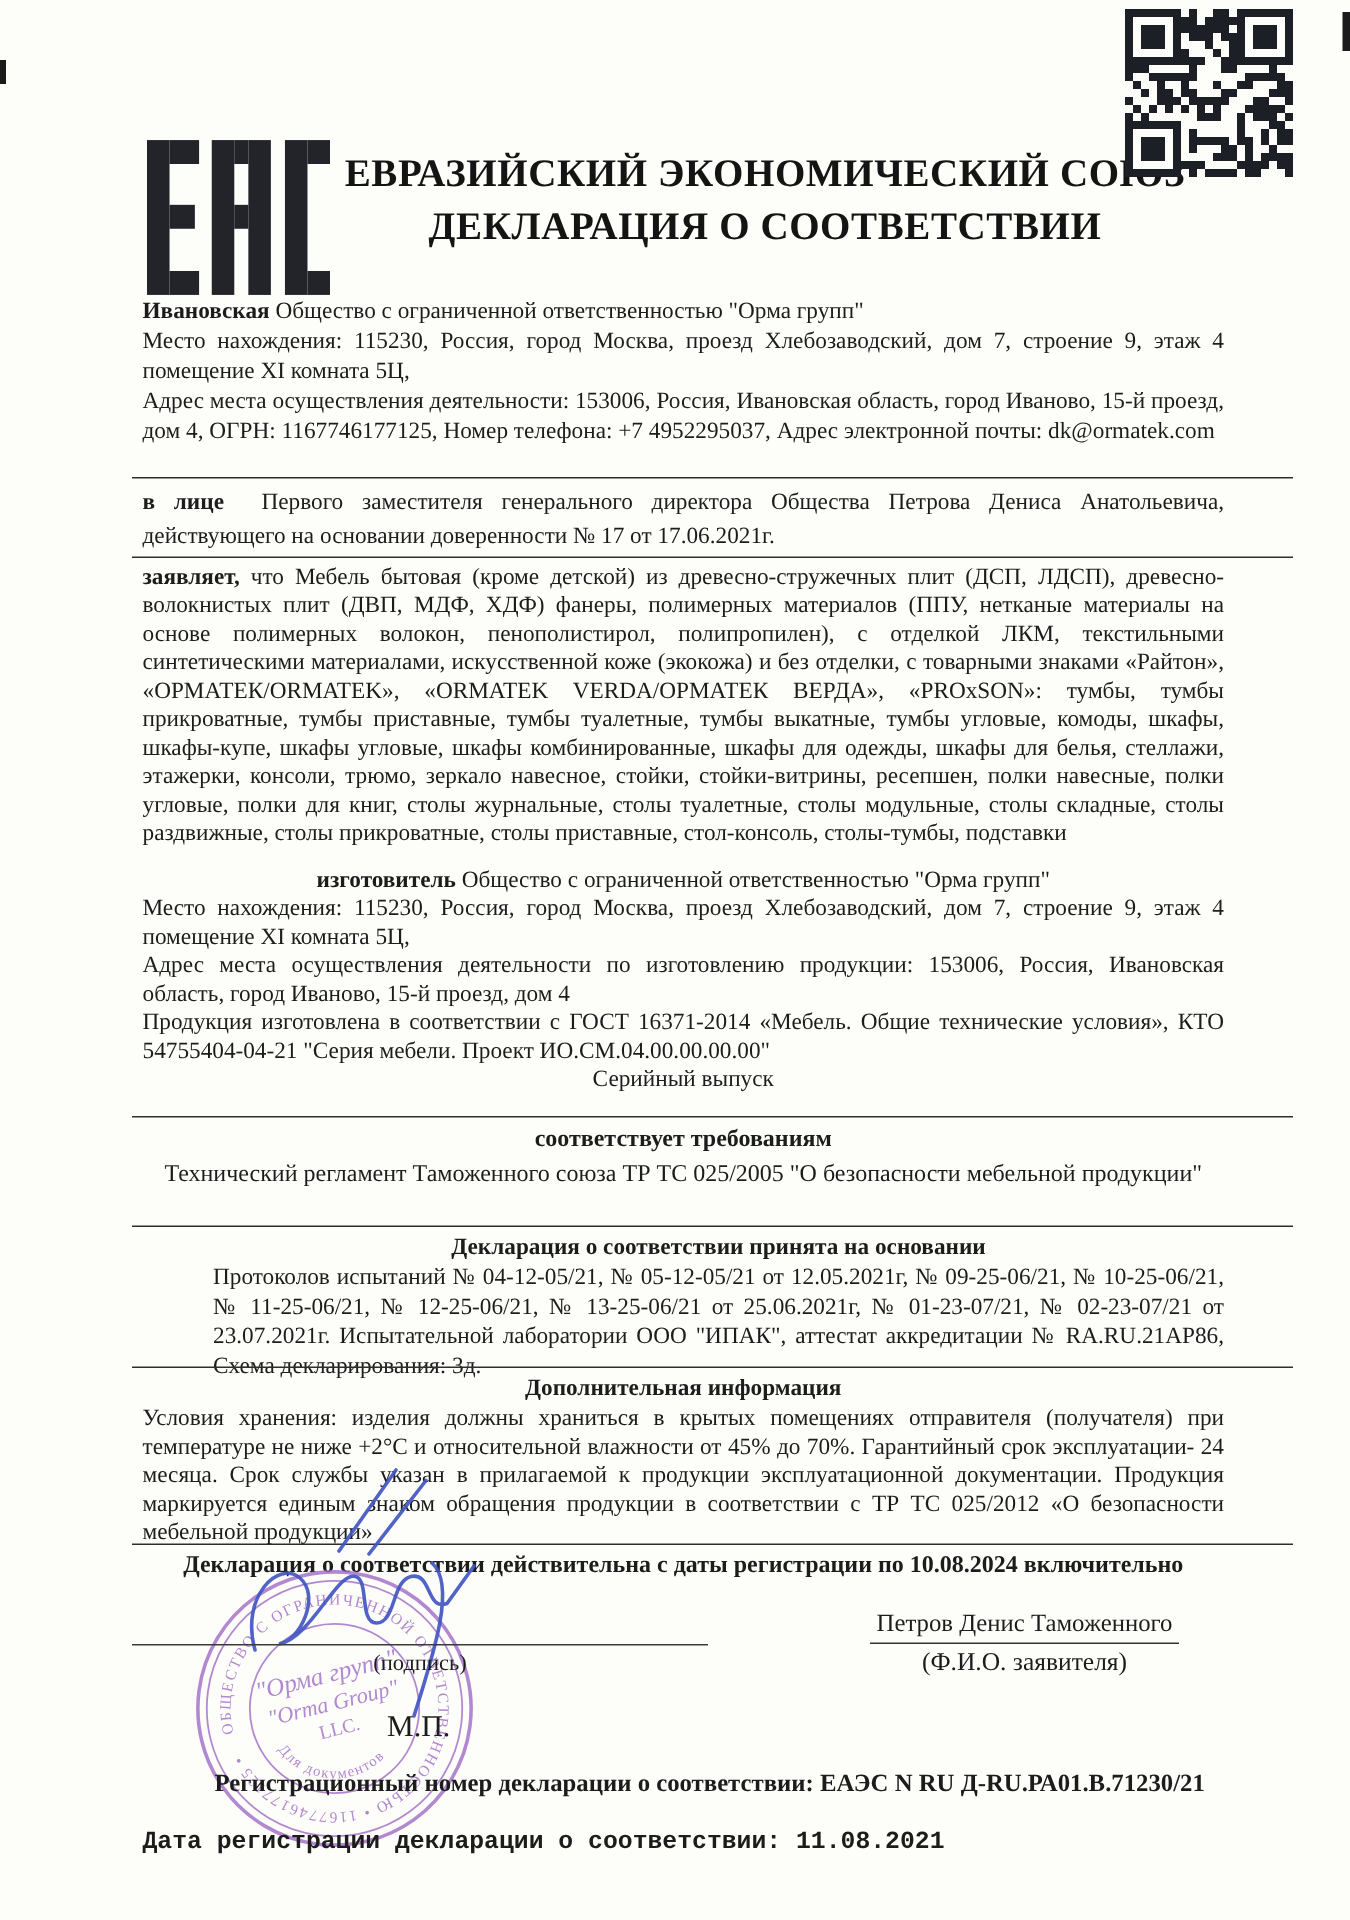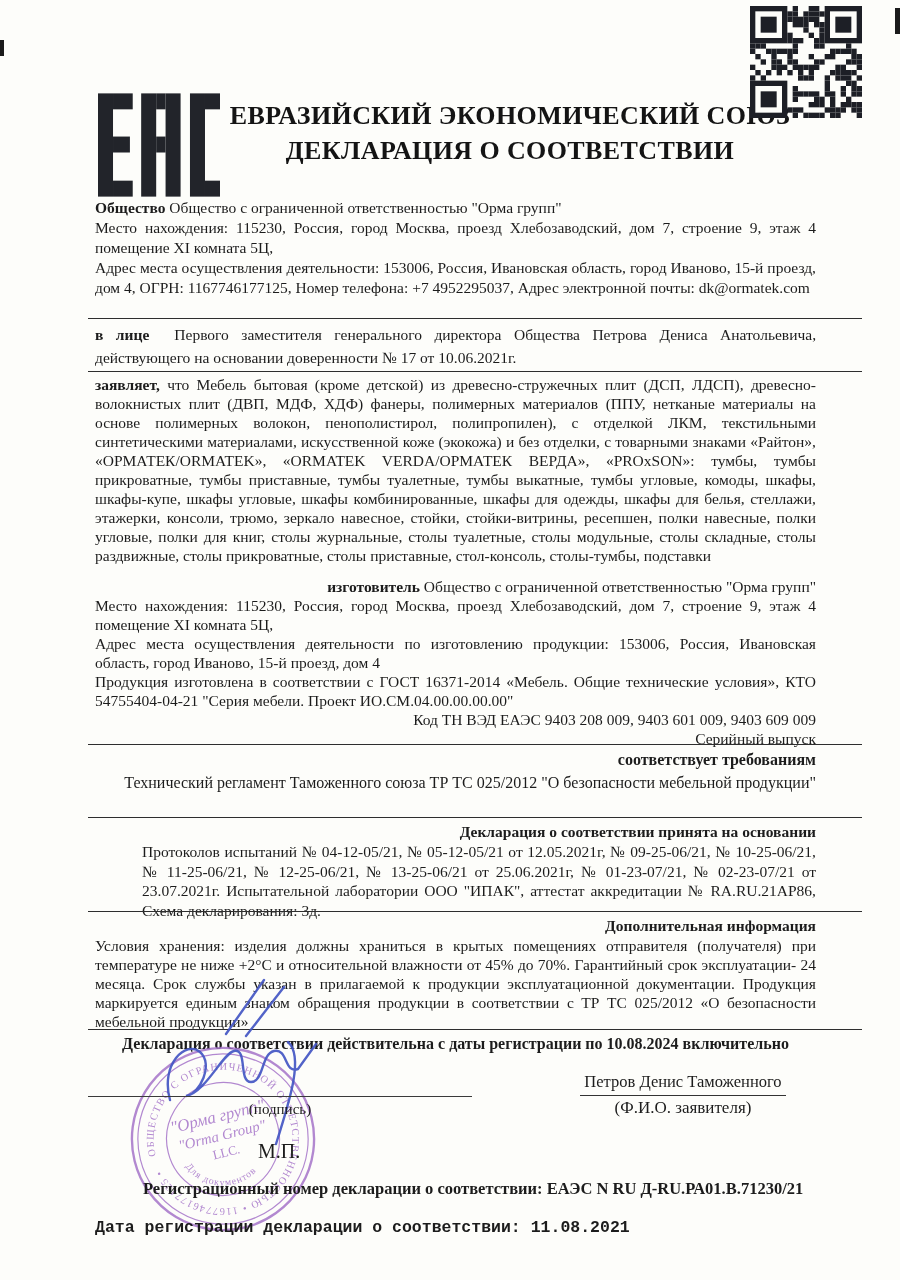--- a/index.html
+++ b/index.html
@@ -13,21 +13,21 @@
   .eac-logo{left:98px;top:92px;width:122px;height:106px;}
   .doc-title{
     left:205px;top:98px;width:610px;text-align:center;
     font-weight:bold;font-size:26px;line-height:35px;letter-spacing:.4px;color:#141414;
   }
   .qr{left:750px;top:6px;width:112px;height:112px;}
   .edge-mark{background:#1b1b1b;}
   
   .blk{position:absolute;left:88px;width:774px;}
   .blk p{margin:0;padding:0 46px 0 7px;font-size:15.5px;line-height:19px;text-align:justify;}
-  .blk p.nj{text-align:right;}
+  .blk p.nj{text-align:center;}
   .lh20 p{line-height:20px;}
   .lh23 p{line-height:23px;}
   .lh195 p{line-height:19.5px;margin-left:47px;}
   .hdr{font-weight:bold;}
   .lbl{font-weight:bold;}
   .rule{position:absolute;left:88px;width:774px;height:0;border-top:1.6px solid #2e2e2e;}
   .big p{font-size:16px;}
   
   .validity p{font-weight:bold;font-size:16px;line-height:21px;text-align:center;}
   
@@ -228,51 +228,50 @@
         <rect x="60" y="100" width="5" height="5"></rect>
         <rect x="65" y="100" width="5" height="5"></rect>
         <rect x="75" y="100" width="5" height="5"></rect>
         <rect x="80" y="100" width="5" height="5"></rect>
         <rect x="100" y="100" width="5" height="5"></rect>
       </g>
   </svg>
 </div>
 
 <div class="blk lh20" style="top:198px;">
-  <p><span class="lbl">Общество</span> <span>Общество с ограниченной ответственностью "Орма групп"</span></p>
+  <p><span class="lbl">Ивановская</span> <span>Общество с ограниченной ответственностью "Орма групп"</span></p>
   <p>Место нахождения: 115230, Россия, город Москва, проезд Хлебозаводский, дом 7, строение 9, этаж 4 помещение XI комната 5Ц,</p>
   <p>Адрес места осуществления деятельности: 153006, Россия, Ивановская область, город Иваново, 15-й проезд, дом 4, ОГРН: 1167746177125, Номер телефона: +7 4952295037, Адрес электронной почты: dk@ormatek.com</p>
 </div>
 
 <div class="rule" style="top:318px;"></div>
 
 <div class="blk lh23" style="top:323px;">
-  <p><span class="lbl">в лице</span>&nbsp; <span>Первого заместителя генерального директора Общества Петрова Дениса Анатольевича, действующего на основании доверенности № 17 от 10.06.2021г.</span></p>
+  <p><span class="lbl">в лице</span>&nbsp; <span>Первого заместителя генерального директора Общества Петрова Дениса Анатольевича, действующего на основании доверенности № 17 от 17.06.2021г.</span></p>
 </div>
 
 <div class="rule" style="top:371px;"></div>
 
 <div class="blk" style="top:375px;">
   <p><span class="lbl">заявляет,</span> <span>что Мебель бытовая (кроме детской) из древесно-стружечных плит (ДСП, ЛДСП), древесно-волокнистых плит (ДВП, МДФ, ХДФ) фанеры, полимерных материалов (ППУ, нетканые материалы на основе полимерных волокон, пенополистирол, полипропилен), с отделкой ЛКМ, текстильными синтетическими материалами, искусственной коже (экокожа) и без отделки, с товарными знаками «Райтон», «ОРМАТЕК/ORMATEK», «ORMATEK VERDA/ОРМАТЕК ВЕРДА», «PROxSON»: тумбы, тумбы прикроватные, тумбы приставные, тумбы туалетные, тумбы выкатные, тумбы угловые, комоды, шкафы, шкафы-купе, шкафы угловые, шкафы комбинированные, шкафы для одежды, шкафы для белья, стеллажи, этажерки, консоли, трюмо, зеркало навесное, стойки, стойки-витрины, ресепшен, полки навесные, полки угловые, полки для книг, столы журнальные, столы туалетные, столы модульные, столы складные, столы раздвижные, столы прикроватные, столы приставные, стол-консоль, столы-тумбы, подставки</span></p>
 </div>
 
 <div class="blk" style="top:577px;">
   <p class="nj"><span class="lbl">изготовитель</span> <span>Общество с ограниченной ответственностью "Орма групп"</span></p>
   <p>Место нахождения: 115230, Россия, город Москва, проезд Хлебозаводский, дом 7, строение 9, этаж 4 помещение XI комната 5Ц,</p>
   <p>Адрес места осуществления деятельности по изготовлению продукции: 153006, Россия, Ивановская область, город  Иваново, 15-й проезд, дом 4</p>
   <p>Продукция изготовлена в соответствии с ГОСТ 16371-2014 «Мебель. Общие технические условия», КТО 54755404-04-21 "Серия мебели. Проект  ИО.СМ.04.00.00.00.00"</p>
-  <p class="nj">Код ТН ВЭД ЕАЭС  9403 208 009, 9403 601 009, 9403 609 009</p>
   <p class="nj">Серийный выпуск</p>
 </div>
 
 <div class="rule" style="top:744px;"></div>
 
 <div class="blk lh23 big" style="top:748px;">
   <p class="hdr nj">соответствует требованиям</p>
-  <p class="nj">Технический регламент Таможенного союза ТР ТС 025/2012 "О безопасности мебельной продукции"</p>
+  <p class="nj">Технический регламент Таможенного союза ТР ТС 025/2005 "О безопасности мебельной продукции"</p>
 </div>
 
 <div class="rule" style="top:817px;"></div>
 
 <div class="blk lh195" style="top:821px;">
   <p class="hdr nj" style="line-height:21px;">Декларация о соответствии принята на основании</p>
   <p>Протоколов испытаний № 04-12-05/21, № 05-12-05/21 от 12.05.2021г, № 09-25-06/21, № 10-25-06/21, № 11-25-06/21, № 12-25-06/21, № 13-25-06/21 от 25.06.2021г, № 01-23-07/21, № 02-23-07/21 от 23.07.2021г. Испытательной лаборатории ООО "ИПАК", аттестат аккредитации № RA.RU.21АР86, Схема декларирования: 3д.</p>
 </div>
 
 <div class="rule" style="top:911px;"></div>

